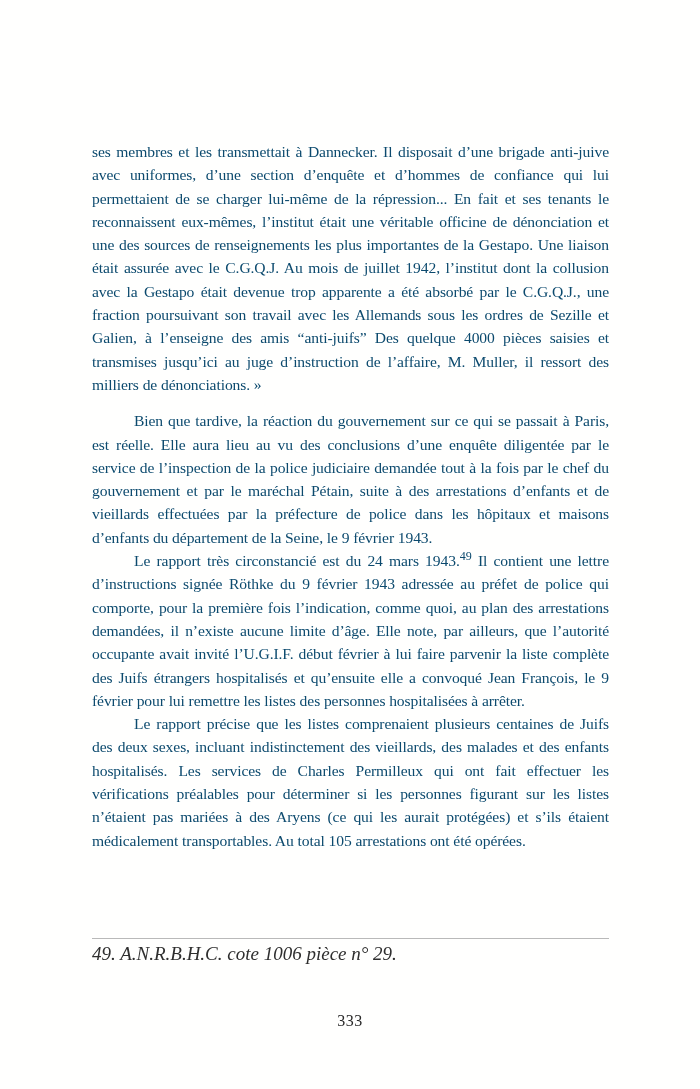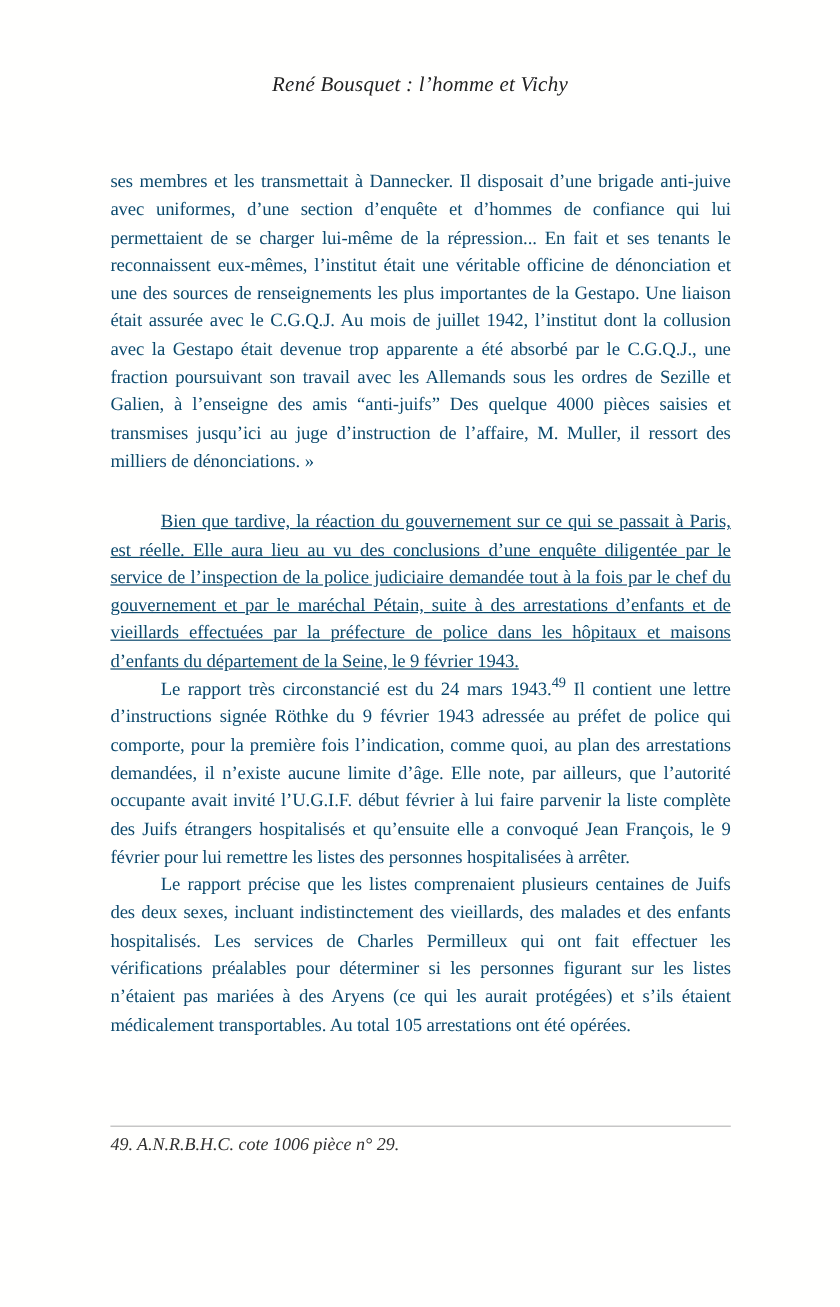--- a/index.html
+++ b/index.html
@@ -41,22 +41,21 @@
     text-align: justify;
     color: #0c4a6e;
   }
   .text-block p {
     text-indent: 42px;
   }
   .text-block p.no-indent {
     text-indent: 0;
   }
   .text-block p.gap-before {
-    margin-top: 27px;
-    text-decoration: underline;
+    margin-top: 13px;
   }
   .footnote-ref {
     font-size: 12px;
     vertical-align: super;
     line-height: 0;
     letter-spacing: 0;
   }
   .footnote-rule {
     position: absolute;
     top: 938px;
@@ -64,52 +63,52 @@
     width: 517px;
     height: 0;
     border-top: 1.5px solid #b9b9b9;
   }
   .footnote {
     position: absolute;
     top: 945px;
     left: 92px;
     width: 517px;
     font-style: italic;
-    font-size: 15px;
+    font-size: 19px;
     line-height: 18px;
     color: #2f2f2f;
   }
   .page-number {
     position: absolute;
     top: 1012px;
     left: 0;
     width: 100%;
     text-align: center;
     font-size: 16px;
     letter-spacing: 0.5px;
     color: #2a2a2a;
   }
 </style>
 </head>
 <body>
 
 <div class="page">
 
-  <div class="running-header">René Bousquet : l’homme et Vichy</div>
 
   <div class="text-block">
 
     <p class="no-indent">ses membres et les transmettait à Dannecker. Il disposait d’une brigade anti-juive avec uniformes, d’une section d’enquête et d’hommes de confiance qui lui permettaient de se charger lui-même de la répression... En fait et ses tenants le reconnaissent eux-mêmes, l’institut était une véritable officine de dénonciation et une des sources de renseignements les plus importantes de la Gestapo. Une liaison était assurée avec le C.G.Q.J. Au mois de juillet 1942, l’institut dont la collusion avec la Gestapo était devenue trop apparente a été absorbé par le C.G.Q.J., une fraction poursuivant son travail avec les Allemands sous les ordres de Sezille et Galien, à l’enseigne des amis “anti-juifs” Des quelque 4000 pièces saisies et transmises jusqu’ici au juge d’instruction de l’affaire, M. Muller, il ressort des milliers de dénonciations. »</p>
 
     <p class="gap-before">Bien que tardive, la réaction du gouvernement sur ce qui se passait à Paris, est réelle. Elle aura lieu au vu des conclusions d’une enquête diligentée par le service de l’inspection de la police judiciaire demandée tout à la fois par le chef du gouvernement et par le maréchal Pétain, suite à des arrestations d’enfants et de vieillards effectuées par la préfecture de police dans les hôpitaux et maisons d’enfants du département de la Seine, le 9 février 1943.</p>
 
     <p><span>Le rapport très circonstancié est du 24 mars 1943.</span><sup class="footnote-ref">49</sup><span> Il contient une lettre d’instructions signée Röthke du 9 février 1943 adressée au préfet de police qui comporte, pour la première fois l’indication, comme quoi, au plan des arrestations demandées, il n’existe aucune limite d’âge. Elle note, par ailleurs, que l’autorité occupante avait invité l’U.G.I.F. début février à lui faire parvenir la liste complète des Juifs étrangers hospitalisés et qu’ensuite elle a convoqué Jean François, le 9 février pour lui remettre les listes des personnes hospitalisées à arrêter.</span></p>
 
     <p>Le rapport précise que les listes comprenaient plusieurs centaines de Juifs des deux sexes, incluant indistinctement des vieillards, des malades et des enfants hospitalisés. Les services de Charles Permilleux qui ont fait effectuer les vérifications préalables pour déterminer si les personnes figurant sur les listes n’étaient pas mariées à des Aryens (ce qui les aurait protégées) et s’ils étaient médicalement transportables. Au total 105 arrestations ont été opérées.</p>
 
   </div>
 
   <div class="footnote-rule"></div>
 
   <div class="footnote">49. A.N.R.B.H.C. cote 1006 pièce n° 29.</div>
 
+  <div class="page-number">333</div>
 
 </div>
 
 </body></html>

